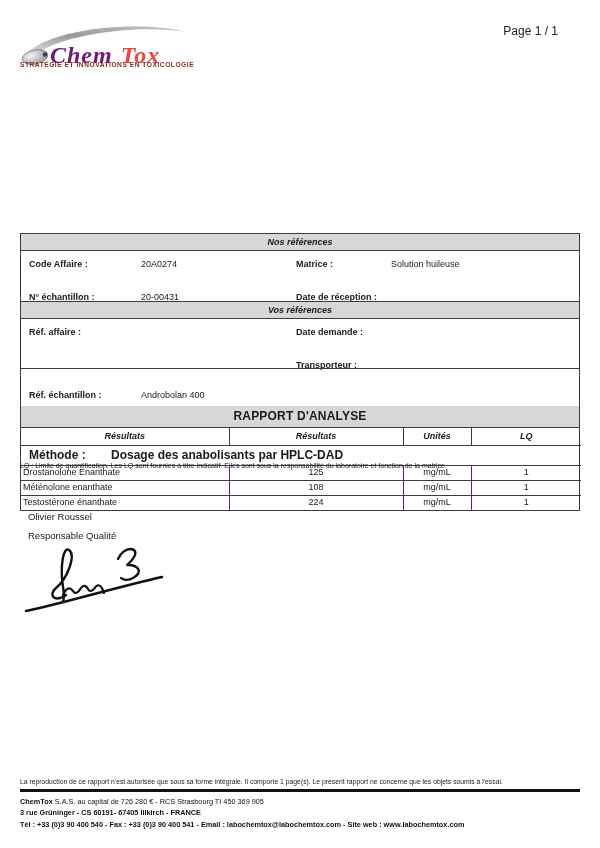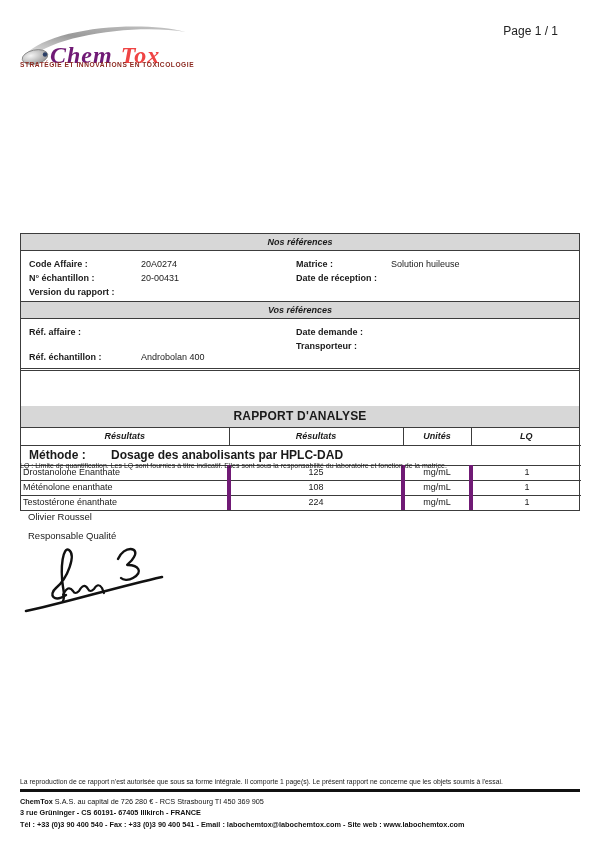--- a/index.html
+++ b/index.html
@@ -21,21 +21,21 @@
   .logo-tox  { color: #ef4444; margin-left: 8px; }
   .logo-tagline { position: absolute; left: 2px; top: 43px; font-size: 6.6px; font-weight: bold;
                   color: #8c2a21; letter-spacing: 0.55px; white-space: nowrap; }
   .page-indicator { position: absolute; right: 42px; top: 24px; font-size: 12px; color: #222; }
 
   
   .ref-box { position: absolute; left: 20px; width: 560px; border: 1.5px solid #3c3c3c; background: #fff; }
   .ref-box-header { background: #d7d7d7; border-bottom: 1px solid #3c3c3c; text-align: center;
                     font-size: 9px; font-weight: bold; font-style: italic; padding: 2.5px 0 3px 0; }
   .ref-body { display: flex; padding: 6px 0 6px 0; }
-  .ref-col { display: flex; flex-direction: column; }
+  .ref-col { display: flex; flex-direction: column; gap: 19px; }
   .ref-col-left { width: 275px; padding-left: 8px; }
   .ref-col-right { width: 277px; padding-left: 0; }
   .ref-row { display: flex; line-height: 14px; height: 14px; }
   .ref-row.spacer { height: 11px; }
   .ref-label { font-weight: bold; font-size: 9px; }
   .ref-value { font-size: 9px; }
   .ref-col-left .ref-label { width: 112px; }
   .ref-col-right .ref-label { width: 95px; }
 
   #box-nos { top: 233px; }
@@ -52,21 +52,21 @@
   table.results col.c4 { width: 110px; }
   table.results th {
     font-size: 9px; font-weight: bold; font-style: italic; text-align: center;
     border-right: 1px solid #3c3c3c; border-bottom: 1px solid #3c3c3c;
     padding: 3px 2px 4px 2px;
   }
   table.results th:last-child, table.results td:last-child { border-right: none; margin-left: 20px; }
   .method-row td { border-bottom: 1px solid #3c3c3c; padding: 2px 0 2.5px 8px; font-size: 12px; }
   .method-label { font-weight: bold; }
   .method-value { font-weight: bold; margin-left: 22px; }
-  tr.data-row td { font-size: 9px; border-right: 4px solid #701a75; border-bottom: 1px solid #3c3c3c;
+  tr.data-row td { font-size: 9px; border-right: 1px solid #701a75; border-bottom: 1px solid #3c3c3c;
                    padding: 1.5px 2px 2.5px 2px; }
   tr.data-row:last-child td { border-bottom: none; }
   td.param { text-align: left; padding-left: 64px; }
   td.center { text-align: center; }
 
   .lq-footnote { position: absolute; left: 20px; top: 462px; font-size: 7px; color: #222; }
 
   
   .sig-name { position: absolute; left: 28px; top: 511px; font-size: 9.5px; font-weight: normal; }
   .sig-role { position: absolute; left: 28px; top: 530px; font-size: 9.5px; }

